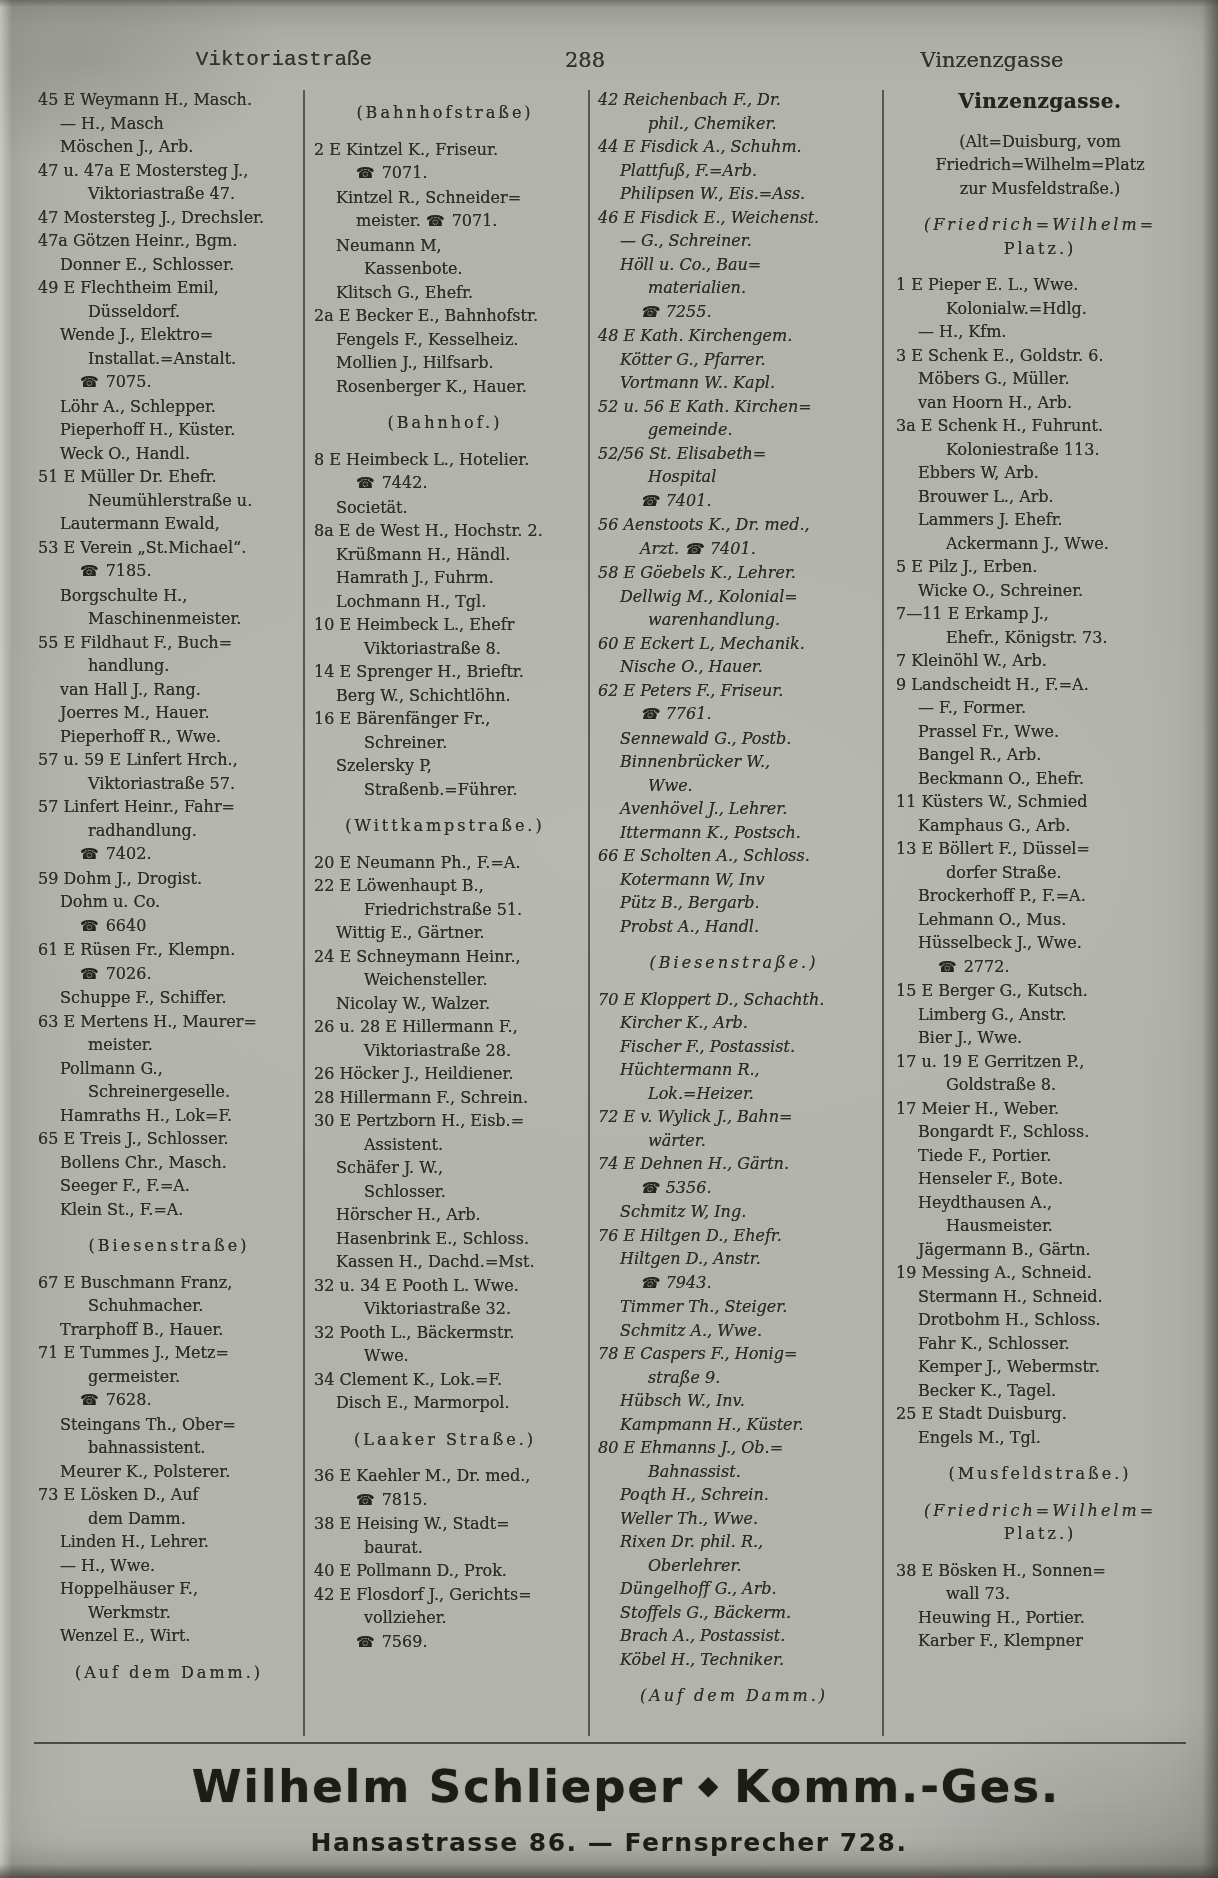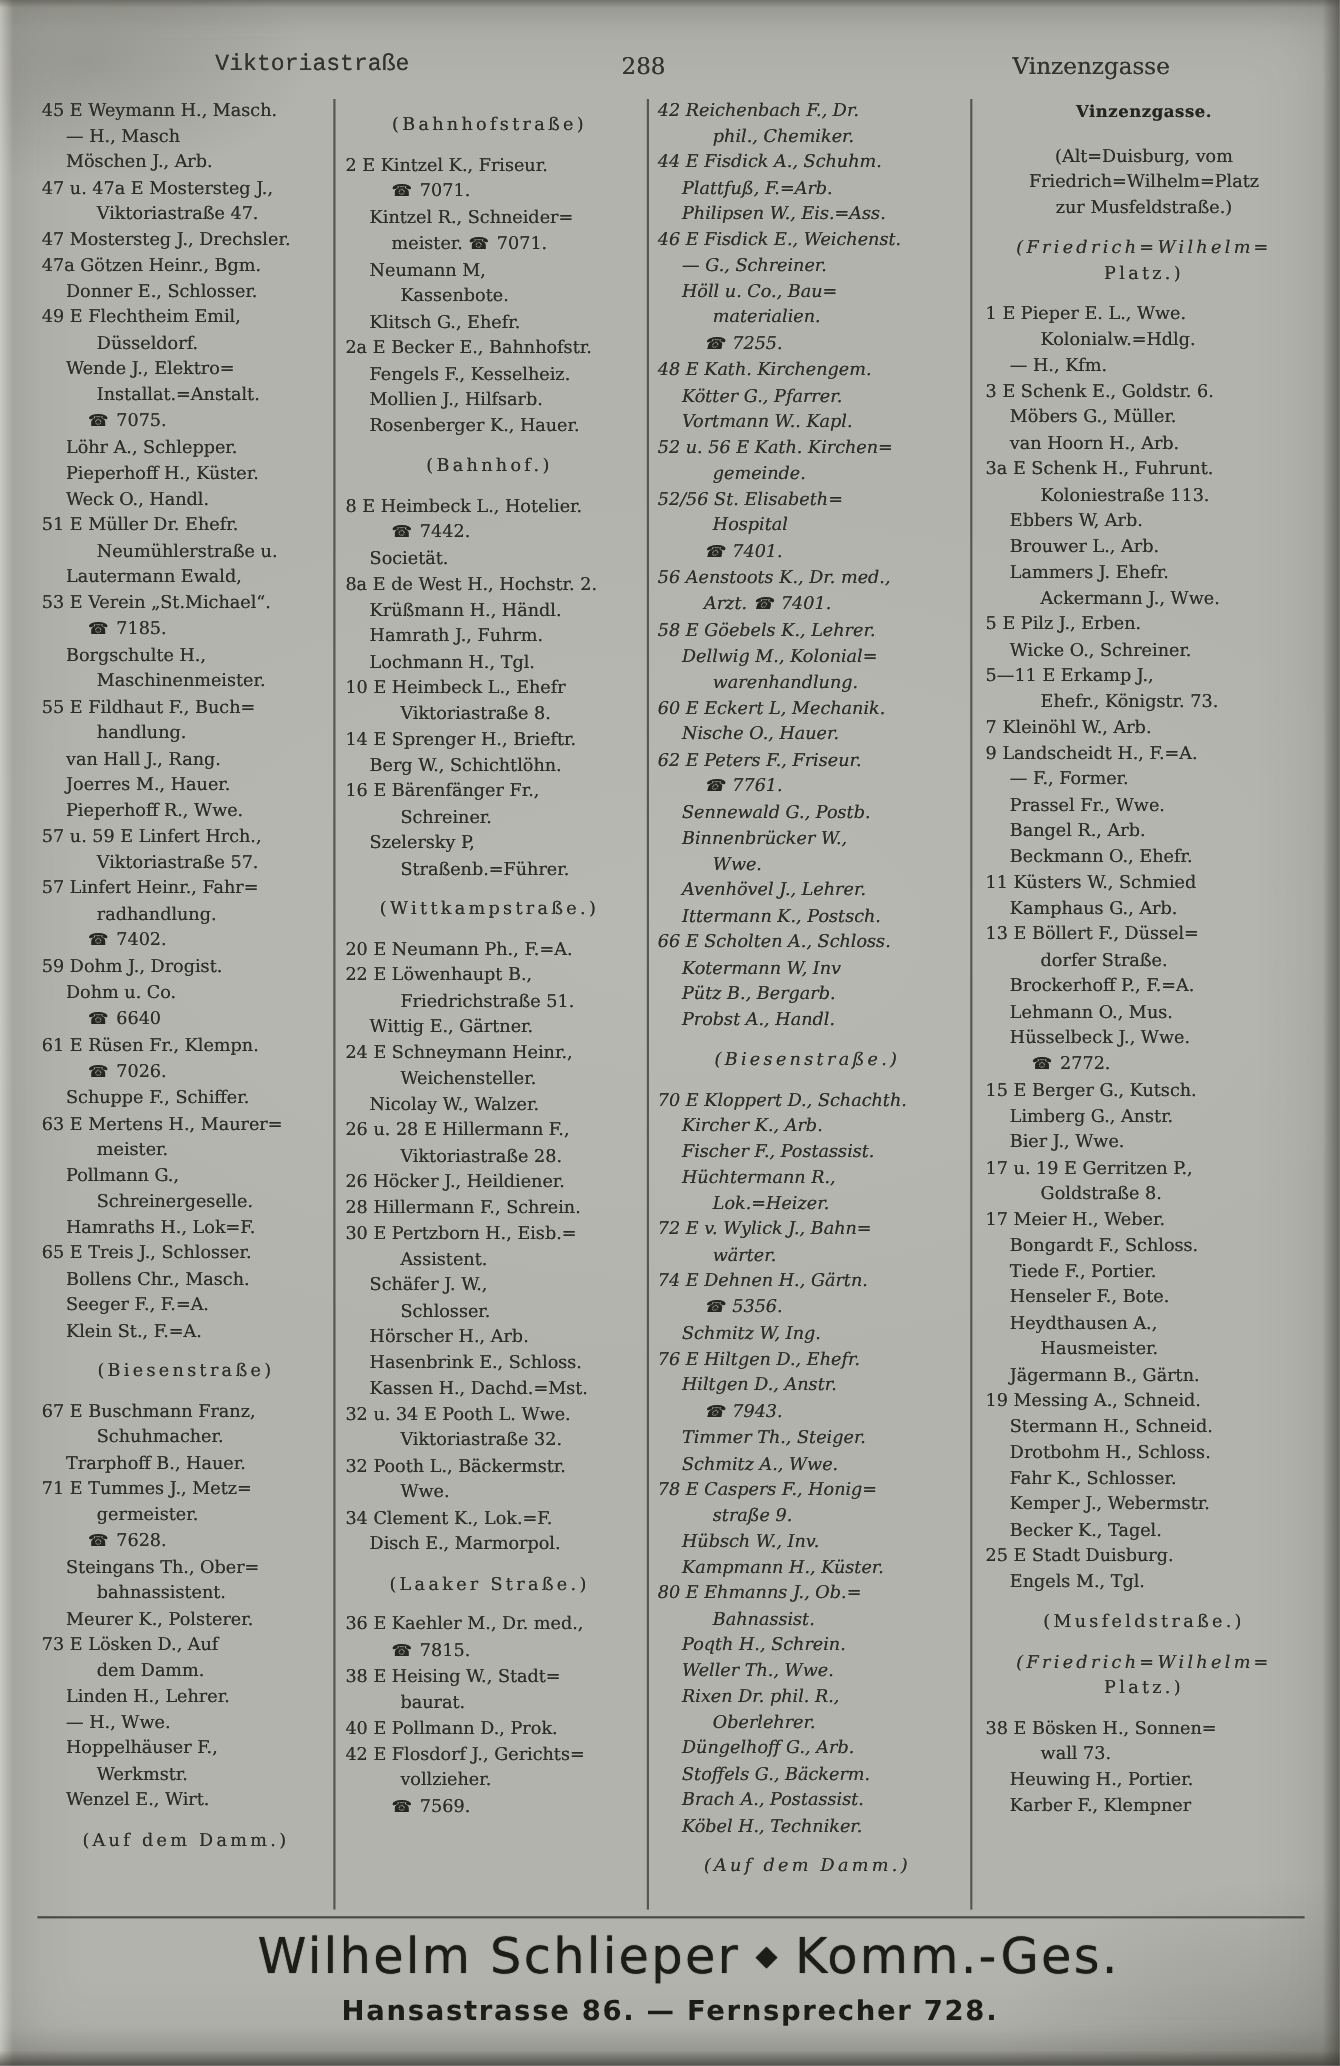--- a/index.html
+++ b/index.html
@@ -40,27 +40,27 @@
   .col4{left:896px;width:288px;}
   .ln{line-height:23.5px;white-space:nowrap;text-shadow:0 0 .6px rgba(48,48,40,.8);}
   .ln.e{padding-left:0;}
   .ln.s{padding-left:22px;}
   .ln.c{padding-left:50px;}
   .ln.p{padding-left:42px;}
   .ln.st,.ln.stA,.ln.stB{text-align:center;letter-spacing:3px;padding-left:0;}
   .ln.st{margin:13px 0;}
   .ln.stA{margin-top:13px;font-style:italic;}
   .ln.stB{margin-bottom:13px;}
-  .ln.h{font-weight:bold;font-size:15px;text-align:center;letter-spacing:.5px;margin:2px 0 16px;color:#26261f;}
+  .ln.h{font-weight:bold;font-size:20px;text-align:center;letter-spacing:.5px;margin:2px 0 16px;color:#26261f;}
   .ln.n{text-align:center;white-space:nowrap;}
   .tel{font-size:15px;margin-right:7px;color:#26261f;}
 
   .ad{position:absolute;left:0;top:1752px;width:100%;text-align:center;
       font-family:"DejaVu Sans","Liberation Sans",sans-serif;color:#1d1d17;}
-  .ad-title{font-size:45px;font-weight:normal;letter-spacing:2px;line-height:52px;text-shadow:0 0 1px rgba(25,25,20,.8);padding-left:34px;}
+  .ad-title{font-size:45px;font-weight:bold;letter-spacing:2px;line-height:66px;text-shadow:0 0 1px rgba(25,25,20,.8);padding-left:34px;}
   .ad-diamond{font-size:26px;vertical-align:8px;padding:0 14px;}
   .ad-sub{font-size:25px;font-weight:bold;letter-spacing:1.5px;margin-top:8px;}
 </style>
 </head>
 <body>
 
 <div class="page">
   <div class="edge edge-left"></div>
   <div class="edge edge-right"></div>
   <div class="edge edge-top"></div>
@@ -289,21 +289,21 @@
       <div class="ln s">Möbers G., Müller.</div>
       <div class="ln s">van Hoorn H., Arb.</div>
       <div class="ln e">3a E Schenk H., Fuhrunt.</div>
       <div class="ln c">Koloniestraße 113.</div>
       <div class="ln s">Ebbers W, Arb.</div>
       <div class="ln s">Brouwer L., Arb.</div>
       <div class="ln s">Lammers J. Ehefr.</div>
       <div class="ln c">Ackermann J., Wwe.</div>
       <div class="ln e">5 E Pilz J., Erben.</div>
       <div class="ln s">Wicke O., Schreiner.</div>
-      <div class="ln e">5—11 E Erkamp J.,</div>
+      <div class="ln e">7—11 E Erkamp J.,</div>
       <div class="ln c">Ehefr., Königstr. 73.</div>
       <div class="ln e">7 Kleinöhl W., Arb.</div>
       <div class="ln e">9 Landscheidt H., F.=A.</div>
       <div class="ln s">— F., Former.</div>
       <div class="ln s">Prassel Fr., Wwe.</div>
       <div class="ln s">Bangel R., Arb.</div>
       <div class="ln s">Beckmann O., Ehefr.</div>
       <div class="ln e">11 Küsters W., Schmied</div>
       <div class="ln s">Kamphaus G., Arb.</div>
       <div class="ln e">13 E Böllert F., Düssel=</div>

